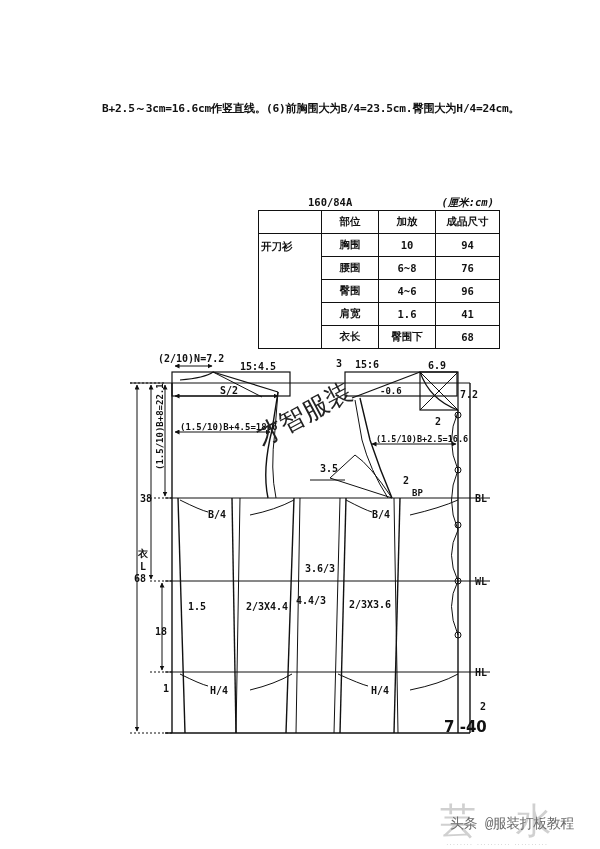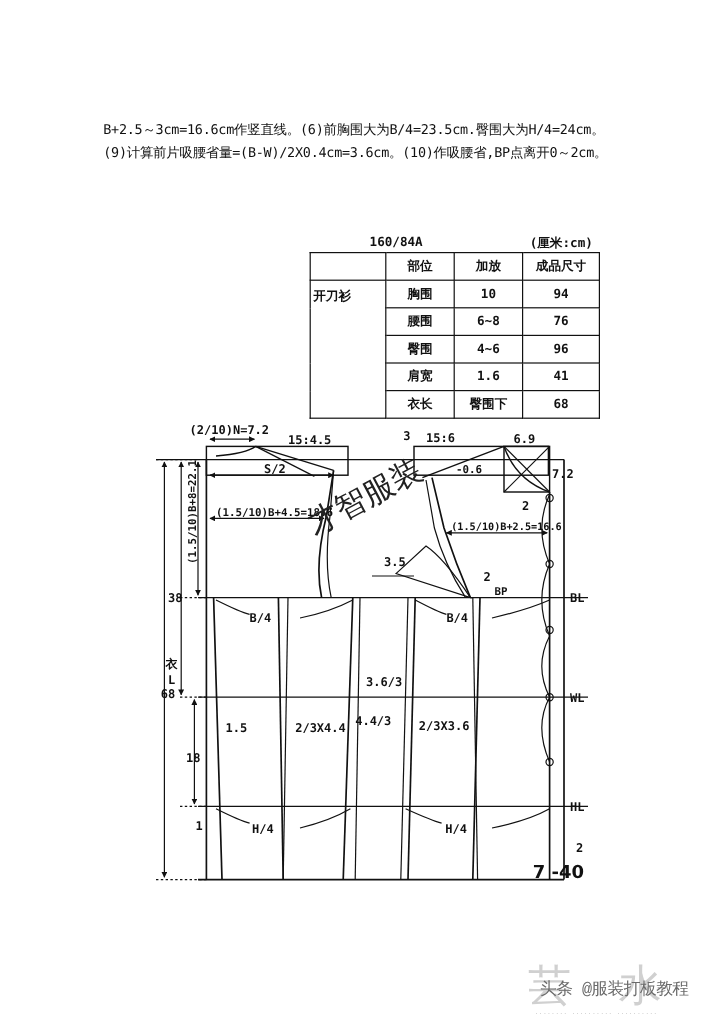--- a/index.html
+++ b/index.html
@@ -1,44 +1,43 @@
 <!DOCTYPE html>
 <html><head>
 <meta charset="utf-8">
 <style>
   html, body { margin:0; padding:0; background:#ffffff; }
   body { width:600px; height:849px; position:relative; overflow:hidden;
          font-family: "DejaVu Sans Mono", "Liberation Mono", monospace; color:#111; }
-  .instructions { position:absolute; left:86px; top:100px; width:420px; font-size:11.2px;
-                  line-height:18.5px; font-weight:normal; letter-spacing:-0.2px; white-space:nowrap; }
+  .instructions { position:absolute; left:102px; top:100px; width:420px; font-size:11.2px;
+                  line-height:18.5px; font-weight:bold; letter-spacing:-0.2px; white-space:nowrap; }
   .instructions div { height:18.5px; }
   .spec { position:absolute; left:258px; top:194px; width:242px; }
   .spec-caption { position:relative; height:16px; font-size:10.5px; font-weight:bold; }
   .spec-caption .size { position:absolute; left:50px; top:2px; }
-  .spec-caption .unit { position:absolute; right:6px; top:2px; }
+  .spec-caption .unit { position:absolute; right:6px; top:2px;font-style:italic; }
   table.spec-table { border-collapse:collapse; width:242px; font-size:10.5px; font-weight:bold;border-radius:15px; }
   table.spec-table td { border:1.5px solid #111; height:22px; text-align:center; padding:0; }
   table.spec-table td.garment { text-align:left; padding-left:2px; vertical-align:top; padding-top:6px;
                                 border-bottom:1.5px solid #111; }
   .diagram { position:absolute; left:0; top:340px; width:500px; height:400px; }
   .diagram svg text { font-family:"DejaVu Sans Mono", "Liberation Mono", monospace; font-weight:bold; fill:#111; }
   .page-num { position:absolute; left:444px; top:718px; font-family:"DejaVu Sans", sans-serif;
               font-weight:bold; font-size:15px; }
   .wm-big { position:absolute; left:440px; top:797px; font-family:"DejaVu Sans", sans-serif; font-size:36px;
             color:rgba(150,150,150,0.45); letter-spacing:14px; }
   .wm-line { position:absolute; left:450px; top:815px; font-family:Liberation Mono, monospace; font-size:14px;
              color:#6a6a6a; letter-spacing:-0.5px; }
   .wm-small { position:absolute; left:446px; top:842px; font-size:4px; color:#aaa; letter-spacing:1px; }
 </style>
 </head>
 <body>
 
 <div class="instructions">
   <div>B+2.5～3cm=16.6cm作竖直线。(6)前胸围大为B/4=23.5cm.臀围大为H/4=24cm。</div>
-  <div>(9)计算前片吸腰省量=(B-W)/2X0.4cm=3.6cm。(10)作吸腰省,BP点离开0～2cm。</div>
 </div>
 
 <div class="spec">
   <div class="spec-caption">
     <span class="size">160/84A</span>
     <span class="unit">(厘米:cm)</span>
   </div>
   <table class="spec-table">
     <tbody>
         <tr>

